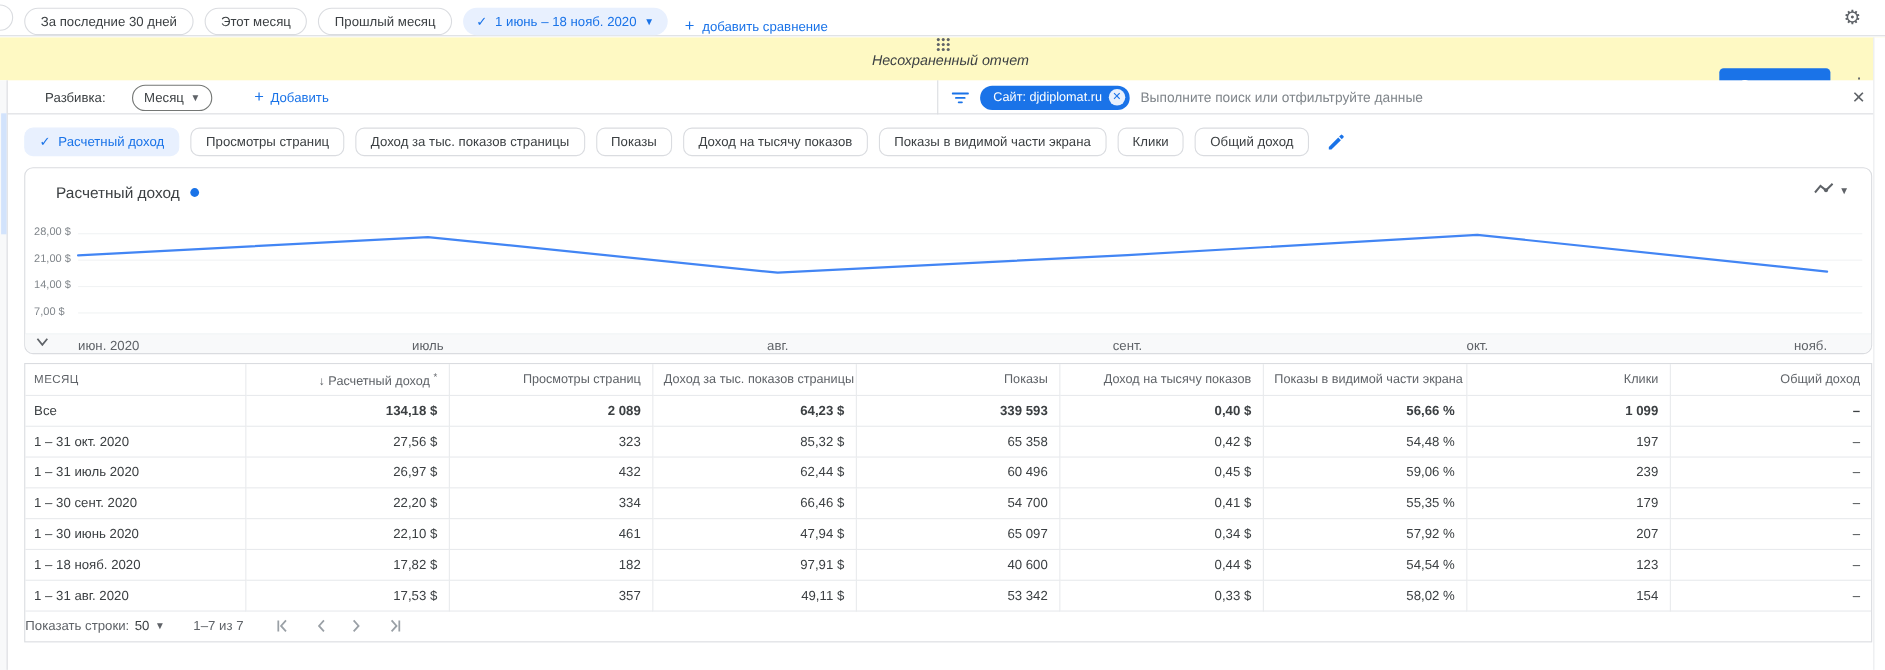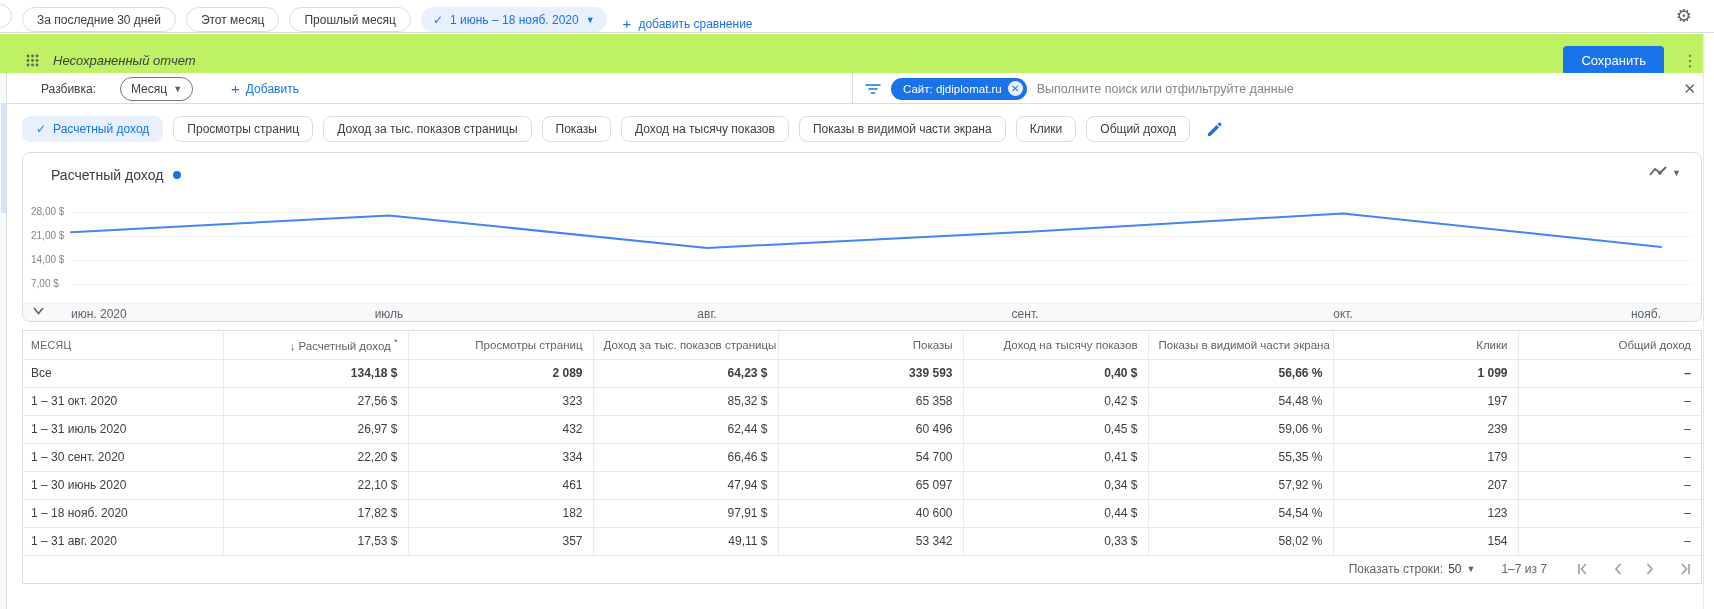--- a/index.html
+++ b/index.html
@@ -15,22 +15,22 @@
                 font-size:12px; color:#3c4043; display:inline-flex; align-items:center; cursor:pointer; white-space:nowrap; }
   .range-pill { height:25px; padding:0 12px; border-radius:13px; background:#e8f0fe; color:#1a73e8;
                 font-size:12px; font-weight:500; display:inline-flex; align-items:center; gap:7px; cursor:pointer; white-space:nowrap; }
   .range-pill .caret { font-size:9px; }
   .add-comparison { color:#1a73e8; font-size:12px; font-weight:500; display:inline-flex; align-items:center; gap:7px;
                     margin-left:6px; cursor:pointer; white-space:nowrap; }
   .plus { font-size:15px; font-weight:400; }
   .gear { position:absolute; right:22px; top:6px; font-size:18px; color:#5f6368; cursor:pointer; line-height:20px; }
 
   
-  .reportbar { position:absolute; left:0; top:34px; width:1714px; height:54px; background:#bef264;
-               border-bottom:1px solid #e8eaed; display:flex; align-items:center; padding:0 12px 0 26px; }
+  .reportbar { position:absolute; left:0; top:34px; width:1714px; height:54px; background:#fef9c3;
+               border-bottom:1px solid #e8eaed; display:flex; align-items:center; padding:0 12px 0 26px;flex-direction:column; }
   .grid-icon { margin-right:14px; display:inline-flex; cursor:pointer; }
   .report-title { font-size:13px; font-style:italic; color:#3c4043; }
   .reportbar-right { margin-left:auto; display:flex; align-items:center; gap:14px;border-radius:12px; }
   .save-btn { background:#1a73e8; color:#fff; font-size:13px; font-weight:500; border:none; border-radius:4px;
               height:30px; padding:0 18px; cursor:pointer; }
   .dots-menu { color:#5f6368; font-size:16px; cursor:pointer; padding:0 4px; letter-spacing:0; }
 
   
   .filterbar { position:absolute; left:0; top:73px; width:1714px; height:31px; background:#fff;
                border-bottom:1px solid #dadce0; }
@@ -84,21 +84,21 @@
            text-align:right; white-space:nowrap; overflow:hidden; }
   th:last-child, td:last-child { border-right:none; }
   th { font-weight:400; font-size:11.5px; color:#5f6368; border-bottom:1px solid #e8eaed; }
   td { border-bottom:1px solid #e8eaed; }
   th.first, td.first { text-align:left; padding-left:8px; }
   th.first { text-transform:uppercase; font-size:10.5px; letter-spacing:.4px; color:#5f6368; }
   tr.total td { font-weight:700; }
   tr.total td.first { font-weight:400; }
   .sort-arrow { font-size:11px; }
   sup { font-size:9px; }
-  .table-footer { display:flex; align-items:center; justify-content:flex-end; height:27px; gap:26px;
+  .table-footer { display:flex; align-items:center; height:27px; gap:26px;
                   padding-right:10px; font-size:12px; color:#5f6368; }
   .rows-select { display:inline-flex; align-items:center; gap:5px; color:#3c4043; cursor:pointer; }
   .rows-select .caret { font-size:9px; color:#5f6368; }
   .pager { display:flex; align-items:center; gap:22px; margin-left:4px; }
   .pager-btn { display:inline-flex; cursor:default; }
 
   
   .left-gutter { position:absolute; left:0; top:73px; bottom:0; width:7px; background:#f8f9fa;
                  border-right:1px solid #dadce0; }
   .left-thumb { position:absolute; left:1px; top:30px; width:5px; height:110px; background:#d2e3fc; }

